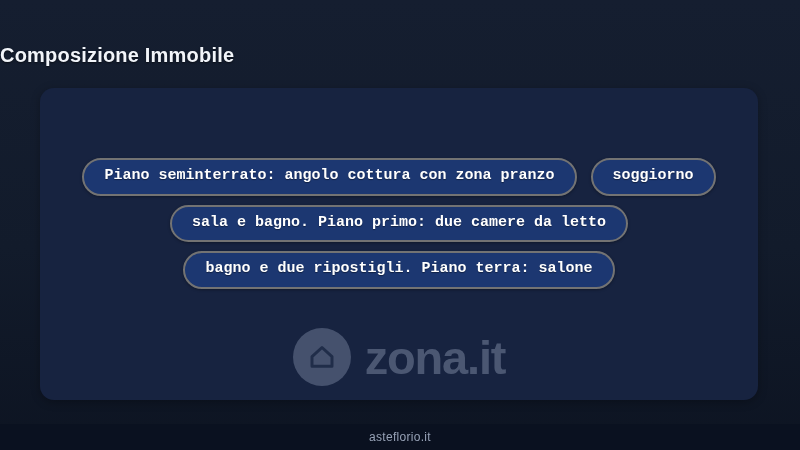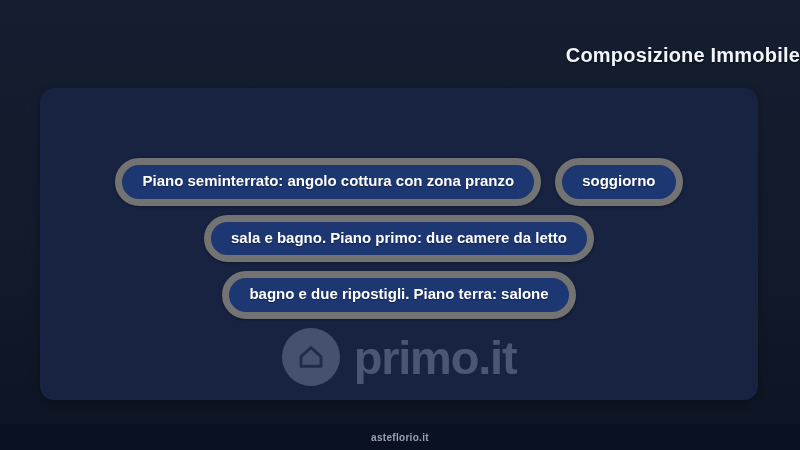--- a/index.html
+++ b/index.html
@@ -17,21 +17,21 @@
   #page {
     position: absolute;
     inset: 0;
     background: linear-gradient(180deg, #151e30 0%, #121b2b 55%, #0d1422 100%);
   }
   #page-title {
     position: absolute;
     top: 44px;
     left: 0;
     width: 800px;
-    text-align: right;
+    text-align: left;
     color: #f2f5fa;
     font-size: 20px;
     font-weight: bold;
     letter-spacing: 0.2px;
     text-shadow: 0 1px 2px rgba(0,0,0,0.55);
   }
   #content-card {
     position: absolute;
     left: 40px;
     top: 88px;
@@ -83,66 +83,67 @@
   }
   .pill-row {
     display: flex;
     justify-content: center;
     align-items: center;
     gap: 14px;
   }
   .pill {
     display: inline-block;
     background: #1c3771;
-    border: 7px solid #737373;
+    border: 2px solid #737373;
     border-radius: 999px;
     color: #ffffff;
     font-size: 15px;
     font-weight: bold;
     padding: 8px 20px 9px 20px;
     white-space: nowrap;
     line-height: 1.1;
     box-shadow: 0 1px 3px rgba(0,0,0,0.35);
     text-shadow: 0 1px 1px rgba(0,0,0,0.4);
+    font-family: Liberation Mono, monospace;
   }
   #footer-bar {
     position: absolute;
     left: 0;
     bottom: 0;
     width: 800px;
     height: 26px;
     background: #0a1120;
     display: flex;
     align-items: center;
     justify-content: center;
   }
   #footer-text {
     color: #97a2b6;
-    font-size: 10px;
-    font-weight: bold;
+    font-size: 12px;
+    font-weight: normal;
     letter-spacing: 0.3px;
   }
 </style>
 </head>
 <body>
 
 <div id="page">
 
   <div id="page-title">Composizione Immobile</div>
 
   <div id="content-card">
 
     <div id="watermark">
       <span class="wm-circle">
         <svg width="34" height="34" viewBox="0 0 34 34" aria-hidden="true">
           <path d="M17 7 L28 16.5 L28 27 L6 27 L6 16.5 Z" fill="none" stroke="#2b3category" stroke-width="0"></path>
           <path d="M17 7.5 L27 16.6 L27 26.2 L7 26.2 L7 16.6 Z" fill="none" stroke="#2d3a55" stroke-width="3" stroke-linejoin="round"></path>
         </svg>
       </span>
-      <span class="wm-text">primo.it</span>
+      <span class="wm-text">zona.it</span>
     </div>
 
     <div id="pill-rows">
 
       <div class="pill-row">
         <span class="pill">Piano seminterrato: angolo cottura con zona pranzo</span>
         <span class="pill">soggiorno</span>
       </div>
 
       <div class="pill-row">

